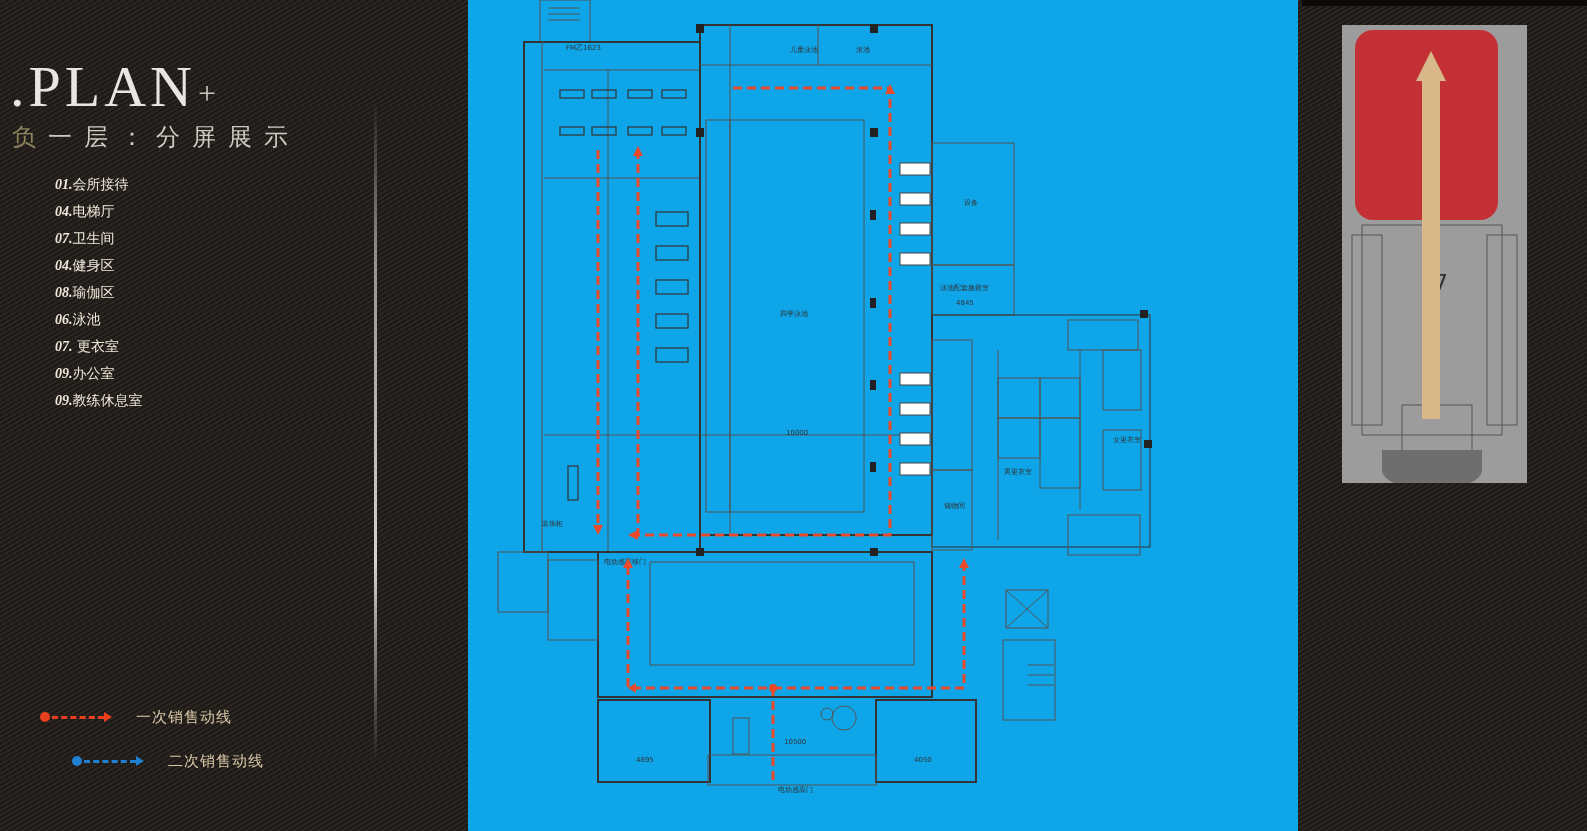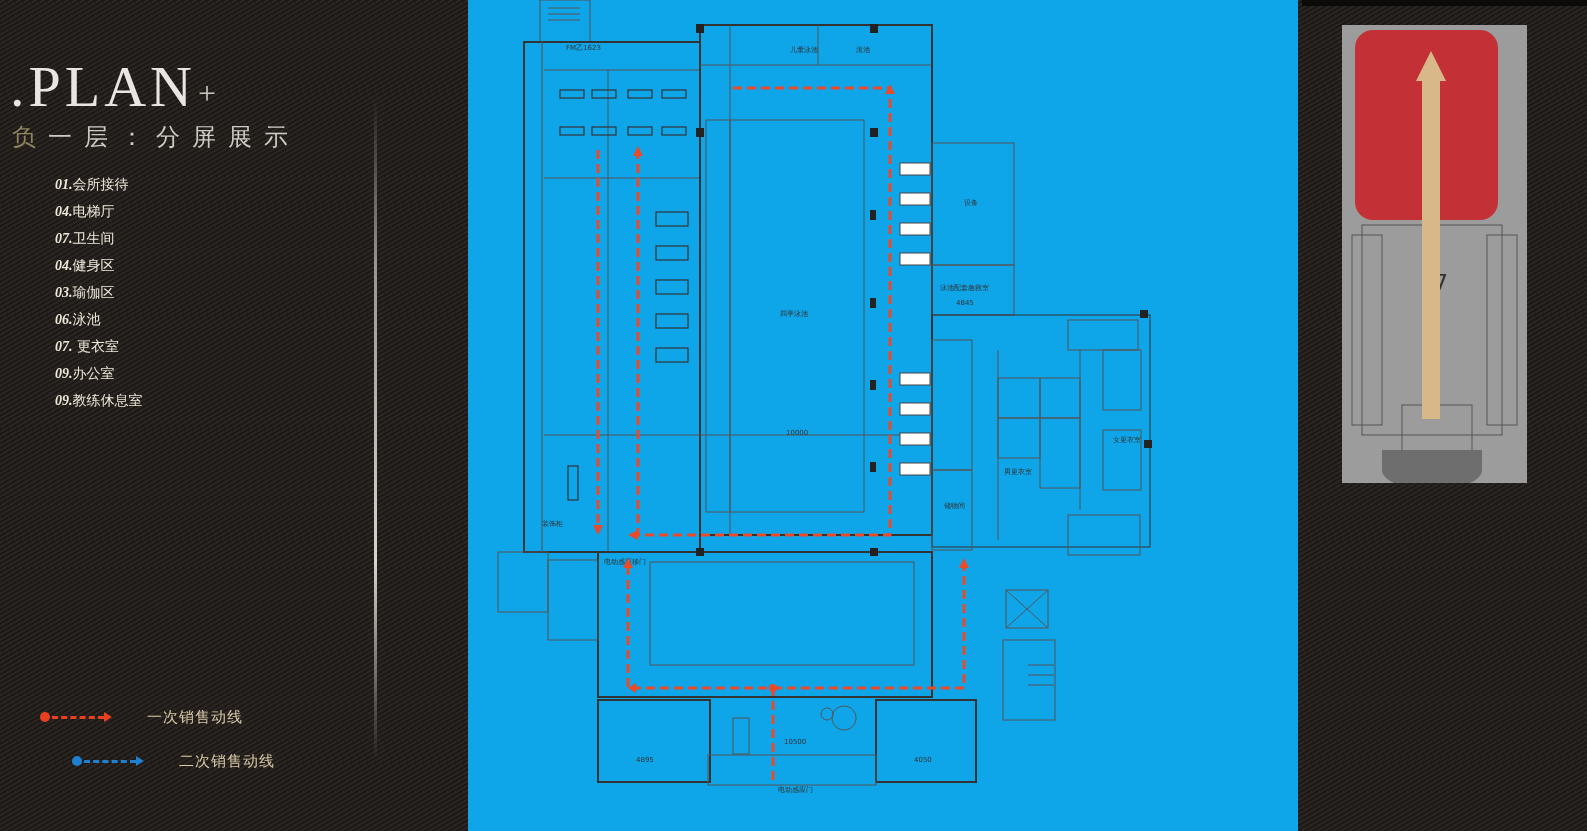--- a/index.html
+++ b/index.html
@@ -27,21 +27,21 @@
   .legend-list li {
     height:27px; line-height:18px; font-size:14px; color:#efe8da;
     font-family:"DejaVu Sans", sans-serif;
   }
   .legend-list li .num { font-family:"Liberation Serif", serif; font-weight:bold; font-size:14px;font-style:italic; }
   .route-key { position:absolute; left:40px; height:20px; display:flex; align-items:center; }
   .route-key .dot { width:10px; height:10px; border-radius:50%; }
   .route-key .dash { width:52px; height:0; border-top:3px dashed; margin-left:2px; }
   .route-key .tip { width:0; height:0; border-top:5px solid transparent; border-bottom:5px solid transparent; border-left:8px solid; }
   .route-key .label {
-    margin-left:35px; font-size:15px; letter-spacing:1px; color:#d9c9a8;
+    margin-left:24px; font-size:15px; letter-spacing:1px; color:#d9c9a8;
     font-family:"DejaVu Sans", sans-serif;
   }
   
   .plan { position:absolute; left:468px; top:0; width:830px; height:831px; background:#0ea5e9; overflow:hidden; }
   .plan svg { position:absolute; left:0; top:0; }
   
   .keyplan { position:absolute; left:1342px; top:25px; width:185px; height:458px; background:#9c9c9c; }
   .keyplan svg { position:absolute; left:0; top:0; }
   .top-bar { position:absolute; left:1302px; top:0; width:285px; height:6px; background:#0d0b0a; }
 </style>
@@ -50,21 +50,21 @@
 
 <div class="left-panel">
   <div class="title-en"><span>.PLAN</span><span class="plus">+</span></div>
   <div class="title-cn"><span class="first">负</span><span>一层：分屏展示</span></div>
 
   <ul class="legend-list">
     <li><span class="num">01.</span><span>会所接待</span></li>
     <li><span class="num">04.</span><span>电梯厅</span></li>
     <li><span class="num">07.</span><span>卫生间</span></li>
     <li><span class="num">04.</span><span>健身区</span></li>
-    <li><span class="num">03.</span><span>瑜伽区</span></li>
+    <li><span class="num">08.</span><span>瑜伽区</span></li>
     <li><span class="num">06.</span><span>泳池</span></li>
     <li><span class="num">07.</span><span> 更衣室</span></li>
     <li><span class="num">09.</span><span>办公室</span></li>
     <li><span class="num">09.</span><span>教练休息室</span></li>
   </ul>
 
   <div class="route-key" style="top:707px;">
     <span class="dot" style="background:#e8401c;"></span>
     <span class="dash" style="border-color:#e8401c;"></span>
     <span class="tip" style="border-left-color:#e8401c;"></span>

